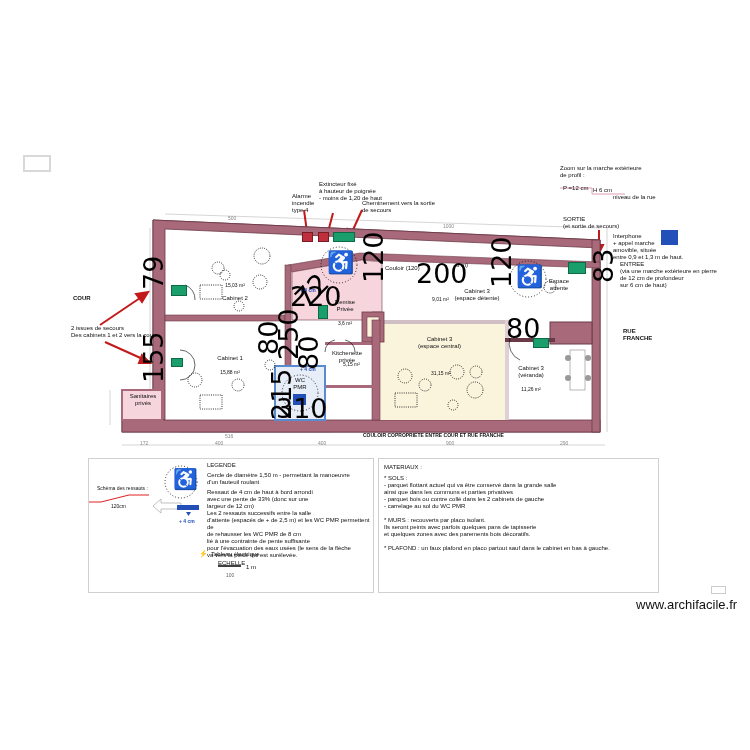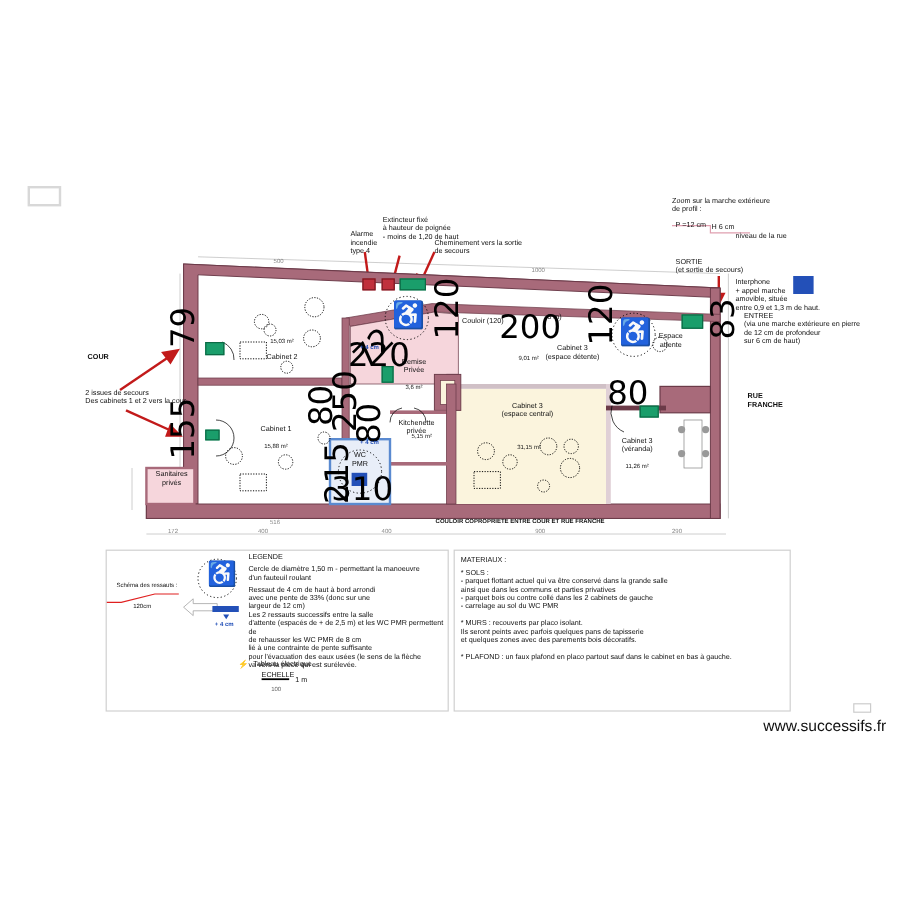--- a/index.html
+++ b/index.html
@@ -286,13 +286,13 @@
 
 * MURS : recouverts par placo isolant.
 Ils seront peints avec parfois quelques pans de tapisserie
  et quelques zones avec des parements bois décoratifs.
 
 * PLAFOND : un faux plafond en placo partout sauf dans le cabinet en bas à gauche.</div>
 </div>
 
 <div class="abs" style="left:711px;top:586px;width:15px;height:8px;border:1px solid #ccc;"></div>
 
-<div class="abs" style="left:636px;top:597px;font-size:13px;color:#111;">www.successifs.fr</div>
+<div class="abs" style="left:636px;top:597px;font-size:13px;color:#111;">www.archifacile.fr</div>
 
 </body></html>

